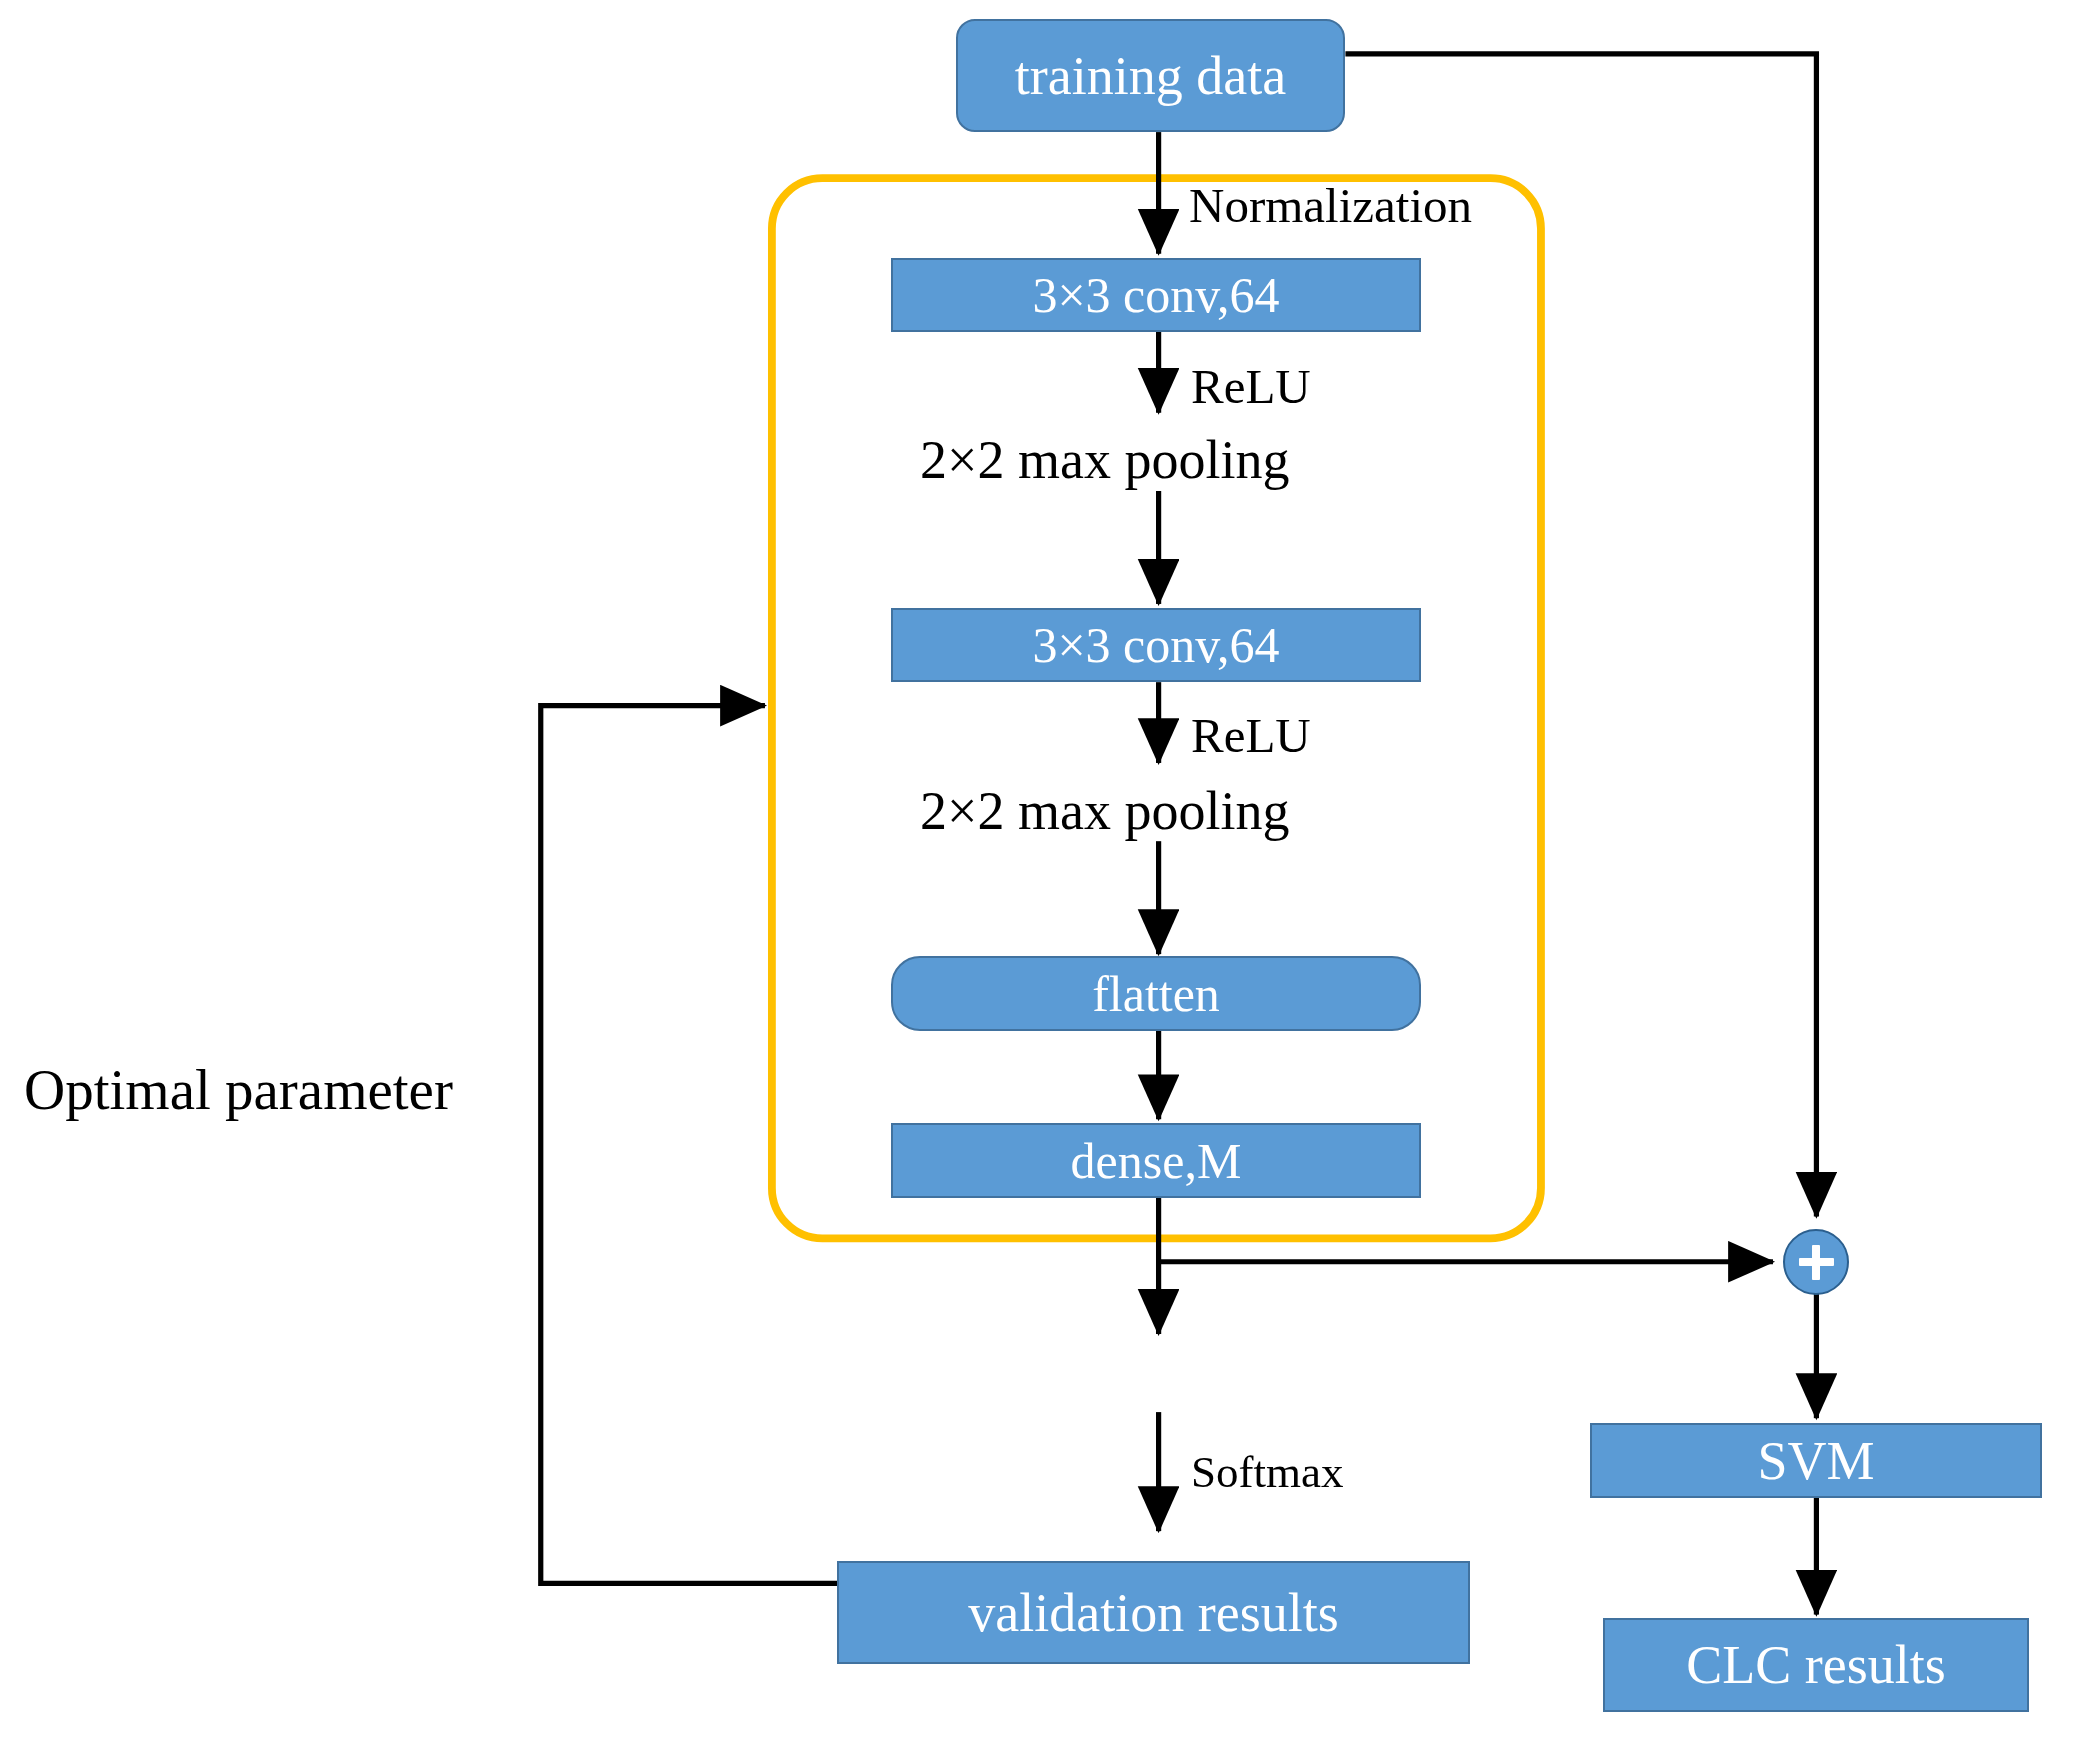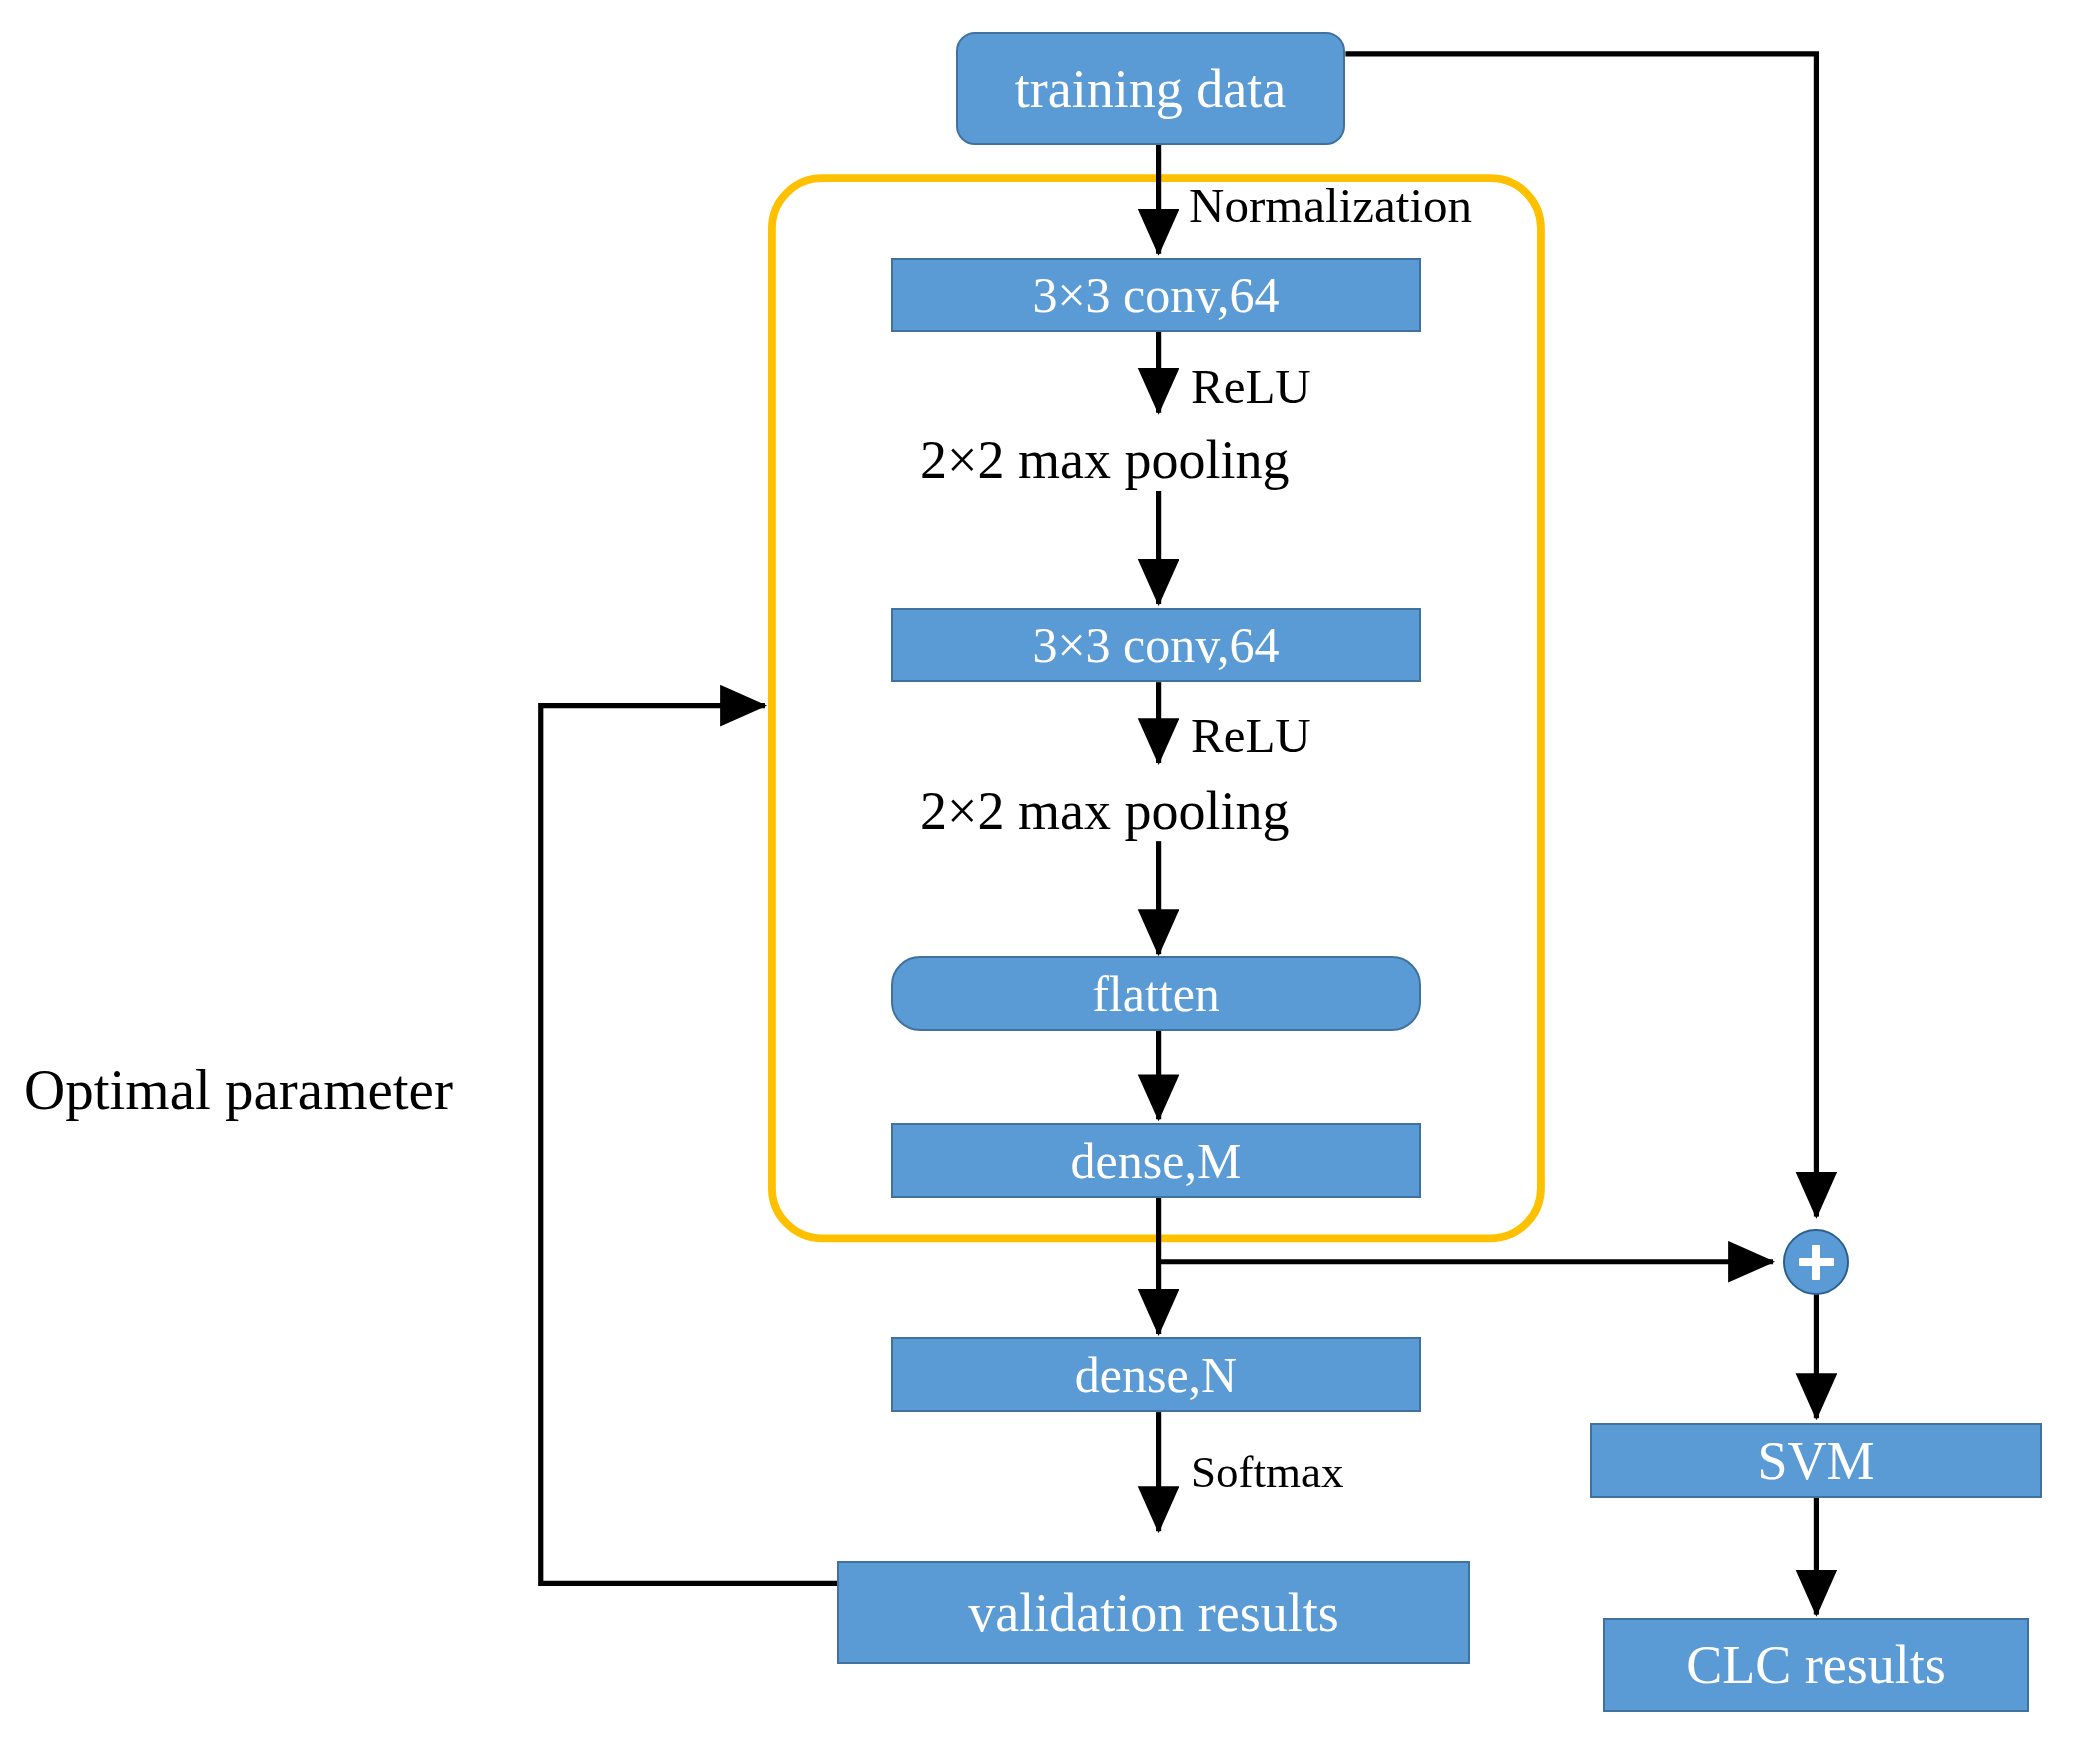--- a/index.html
+++ b/index.html
@@ -32,21 +32,20 @@
     background: #5b9bd5;
     border: 2.6px solid #41729f;
     color: #ffffff;
     font-family: "Liberation Serif", "DejaVu Serif", serif;
     text-align: center;
     line-height: 1;
     white-space: nowrap;
   }
   .node.rounded {
     border-radius: 19px;
-    margin-top: 13px;
   }
   .edge-label {
     position: absolute;
     color: #000000;
     font-family: "Liberation Serif", "DejaVu Serif", serif;
     white-space: nowrap;
     line-height: 1.05;
     margin-top: 6px;
   }
   .free-text {
@@ -128,23 +127,20 @@
   </div>
 
   <div class="node" style="left:891px; top:956px; width:530px; height:75px; font-size:50px;border-radius:29px;">
     <span>flatten</span>
   </div>
 
   <div class="node" style="left:891px; top:1123px; width:530px; height:75px; font-size:50px;">
     <span>dense,M</span>
   </div>
 
-  <div class="node" style="left:891px; top:1337px; width:530px; height:75px; font-size:50px;">
-    <span>dense,N</span>
-  </div>
 
   <div class="node" style="left:837px; top:1561px; width:633px; height:103px; font-size:54px;">
     <span>validation results</span>
   </div>
 
   <div class="node" style="left:1603px; top:1618px; width:426px; height:94px; font-size:54px;">
     <span>CLC results</span>
   </div>
 
   <div class="node" style="left:1590px; top:1423px; width:452px; height:75px; font-size:54px;">

